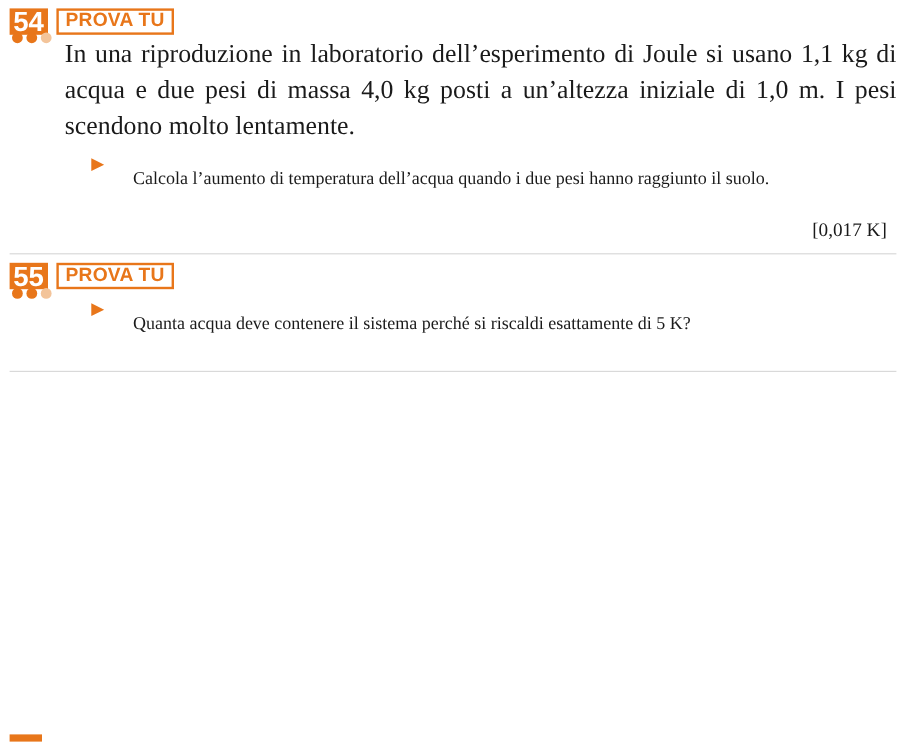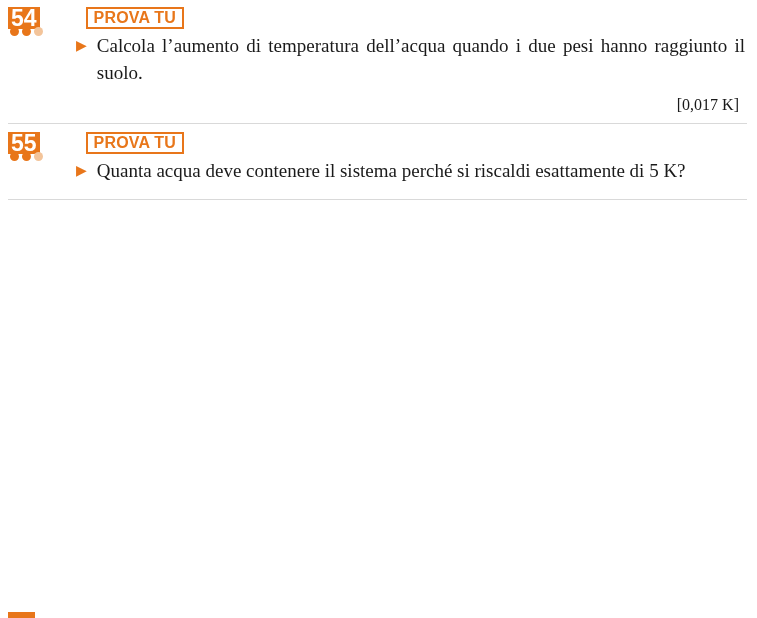--- a/index.html
+++ b/index.html
@@ -50,21 +50,20 @@
     letter-spacing: 0px;
   }
 
   .ex-tag {
     display: flex;
     align-items: center;
     height: 22px;
     border: 2px solid #e8761a;
     box-sizing: border-box;
     padding: 0 6px 0 6px;
-    margin-left: 39px;
   }
   .ex-tag-label {
     color: #e8761a;
     font-family: "Liberation Sans", sans-serif;
     font-weight: bold;
     font-size: 16px;
     line-height: 18px;
     letter-spacing: 0.2px;
   }
 
@@ -107,25 +106,25 @@
     margin-left: 22px;
   }
   .q-arrow {
     color: #e8761a;
     font-size: 14px;
     line-height: 30px;
     margin-right: 8px;
     flex: 0 0 auto;
   }
   .q-text {
-    font-size: 19px;
+    font-size: 15px;
     line-height: 1.405;
     text-align: justify;
     text-justify: inter-word;
-    margin: 2px;
+    margin: 16px;
     flex: 1 1 auto;
   }
 
   .answer {
     text-align: right;
     font-size: 16px;
     margin-top: 8px;
     padding-right: 8px;
   }
 
@@ -159,20 +158,21 @@
       <div class="ex-tag">
         <span class="ex-tag-label">PROVA TU</span>
       </div>
     </div>
     <div class="dots">
       <span class="dot"></span>
       <span class="dot"></span>
       <span class="dot off"></span>
     </div>
     <div class="ex-body">
+      <p class="ex-text">In una riproduzione in laboratorio dell’esperimento di Joule si usano 1,1 kg di acqua e due pesi di massa 4,0 kg posti a un’altezza iniziale di 1,0 m. I pesi scendono molto lentamente.</p>
       <div class="question">
         <span class="q-arrow">▶</span>
         <p class="q-text">Calcola l’aumento di temperatura dell’acqua quando i due pesi hanno raggiunto il suolo.</p>
       </div>
       <div class="answer">[0,017 K]</div>
     </div>
   </div>
 
   <hr class="rule">
 

